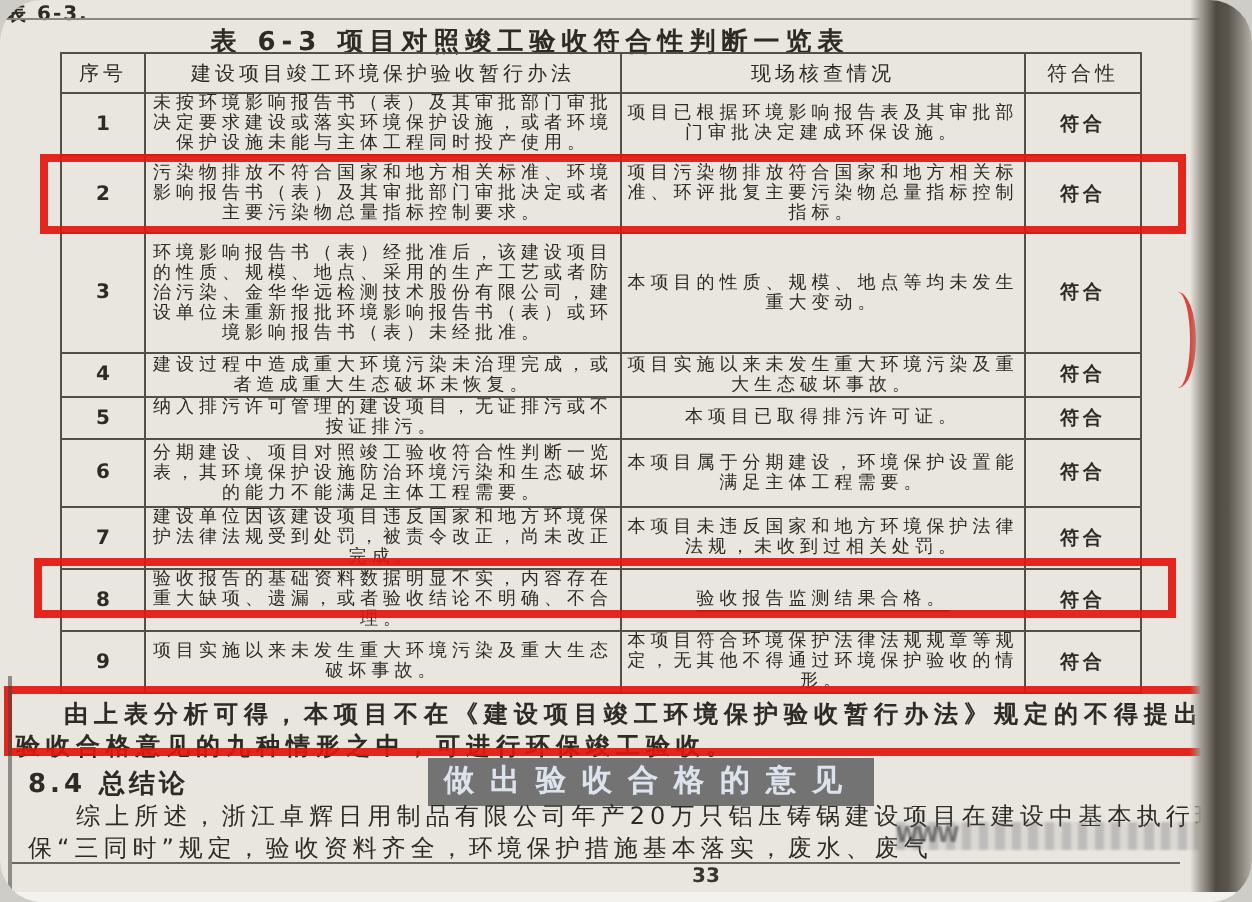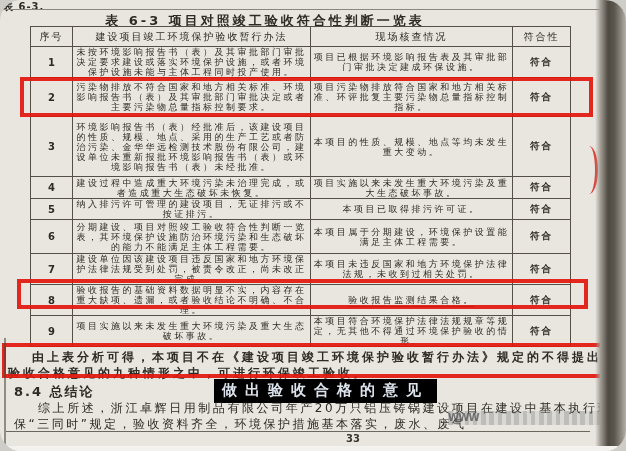--- a/index.html
+++ b/index.html
@@ -60,21 +60,21 @@
     font-size:12px; font-weight:bold; letter-spacing:3px; line-height:16px;
     text-indent:2em;
   }
   
   .section-heading {
     position:absolute; left:14px; top:383px;
     font-size:13px; font-weight:bold; letter-spacing:2px;
   }
   .highlight {
     position:absolute; left:214px; top:379px; padding:2px 8px 3px 8px;
-    background:#000000; color:#dde3ec;
+    background:#737373; color:#dde3ec;
     font-size:15px; font-weight:bold; letter-spacing:8px; white-space:nowrap;
   }
   .summary-paragraph {
     position:absolute; left:14px; top:400px; width:598px;
     font-size:12px; font-weight:500; letter-spacing:2.5px; line-height:16px;
     text-indent:2em; text-align:justify;
   }
   
   .footer-rule { position:absolute; left:6px; top:431px; width:584px; height:1px; background:#6b665e; }
   .footer-company { position:absolute; left:16px; top:435px; font-size:9px; font-weight:bold; letter-spacing:1px; color:#45413a; }

